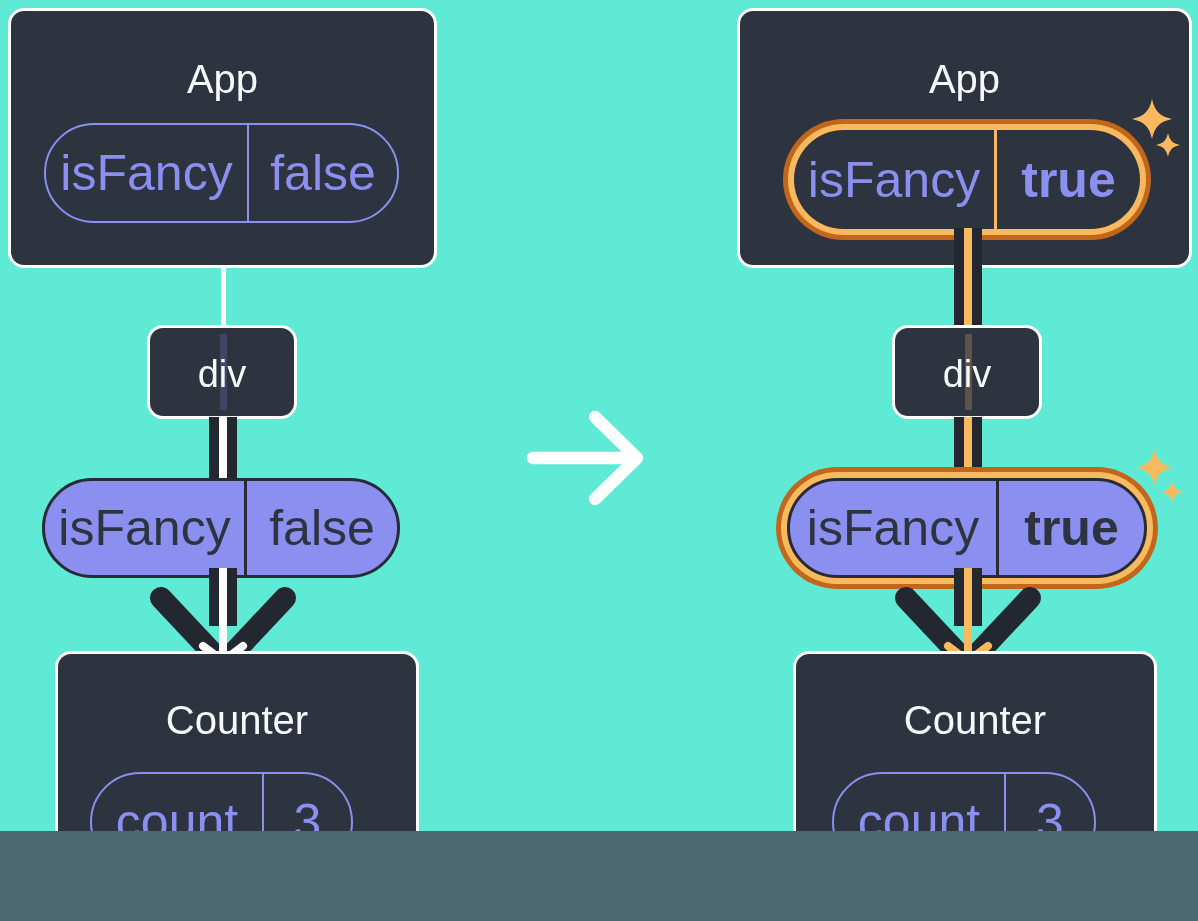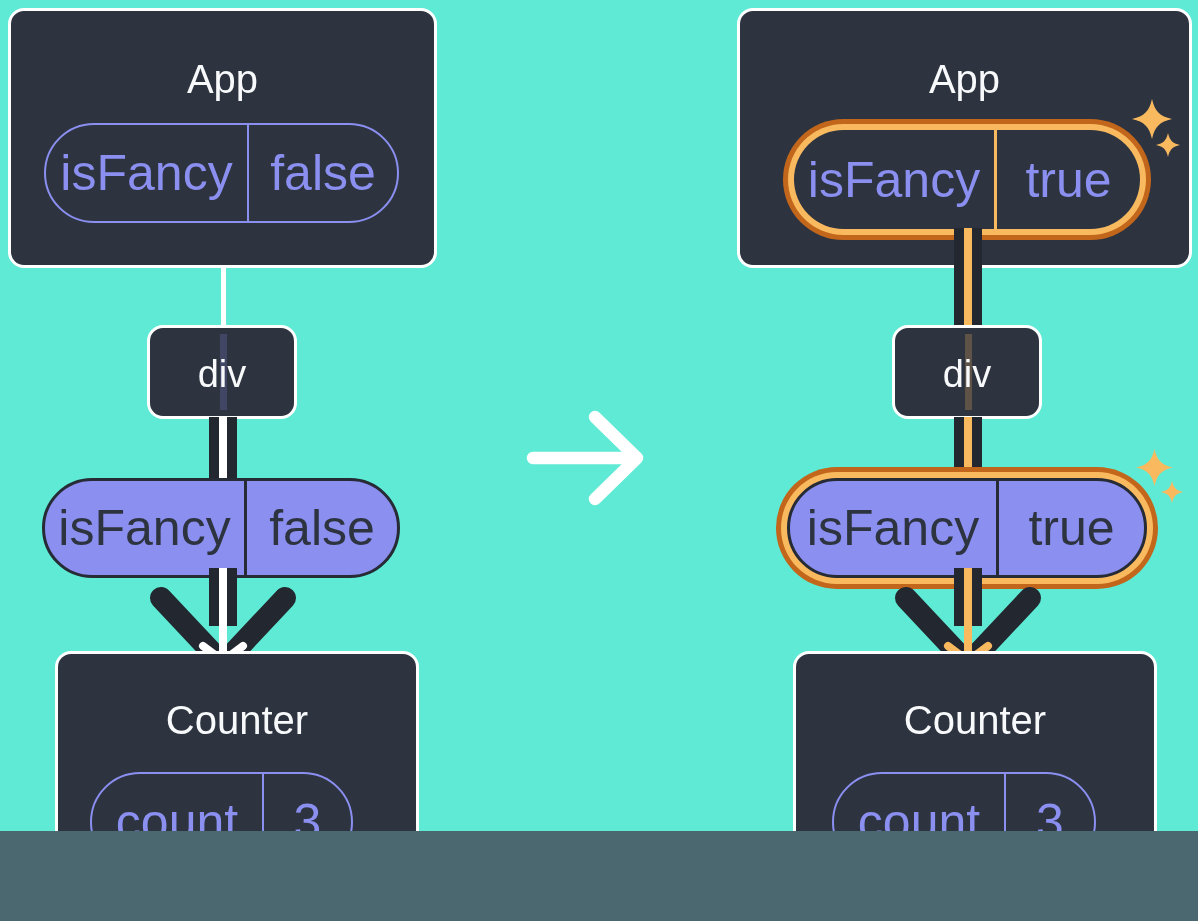--- a/index.html
+++ b/index.html
@@ -14,21 +14,21 @@
   
   .pill{position:absolute;display:flex;border-radius:60px;box-sizing:border-box;align-items:stretch;}
   .pill-cell{display:flex;align-items:center;justify-content:center;font-size:50px;box-sizing:border-box;}
   .pill.outline{border:2.5px solid #8a8ff0;color:#8a8ff0;}
   .pill.outline .pill-cell.first{border-right:2.5px solid #8a8ff0;}
   .pill.plain{background:#2d3440;color:#8a8ff0;}
   .pill.plain .pill-cell.first{border-right:3px solid #f9b95e;}
   .pill.filled{background:#8a8ff0;border:3px solid #262b35;color:#2d3440;}
   .pill.filled .pill-cell.first{border-right:3px solid #262b35;}
   .fancy-ring{box-shadow:0 0 0 6px #f9b95e, 0 0 0 11px #c2661b;}
-  .bold{font-weight:normal;}
+  .bold{font-weight:bold;}
 
   
   .thin-line{position:absolute;background:#ffffff;}
   .shaft{position:absolute;background:#23272f;display:flex;justify-content:center;}
   .shaft .core{width:8px;height:100%;}
   .core.white{background:#ffffff;}
   .core.orange{background:#f9b95e;}
   .inner-trace{position:absolute;top:6px;bottom:6px;width:7px;}
   .trace-purple{background:rgba(139,144,240,0.20);}
   .trace-orange{background:rgba(249,185,94,0.24);}

